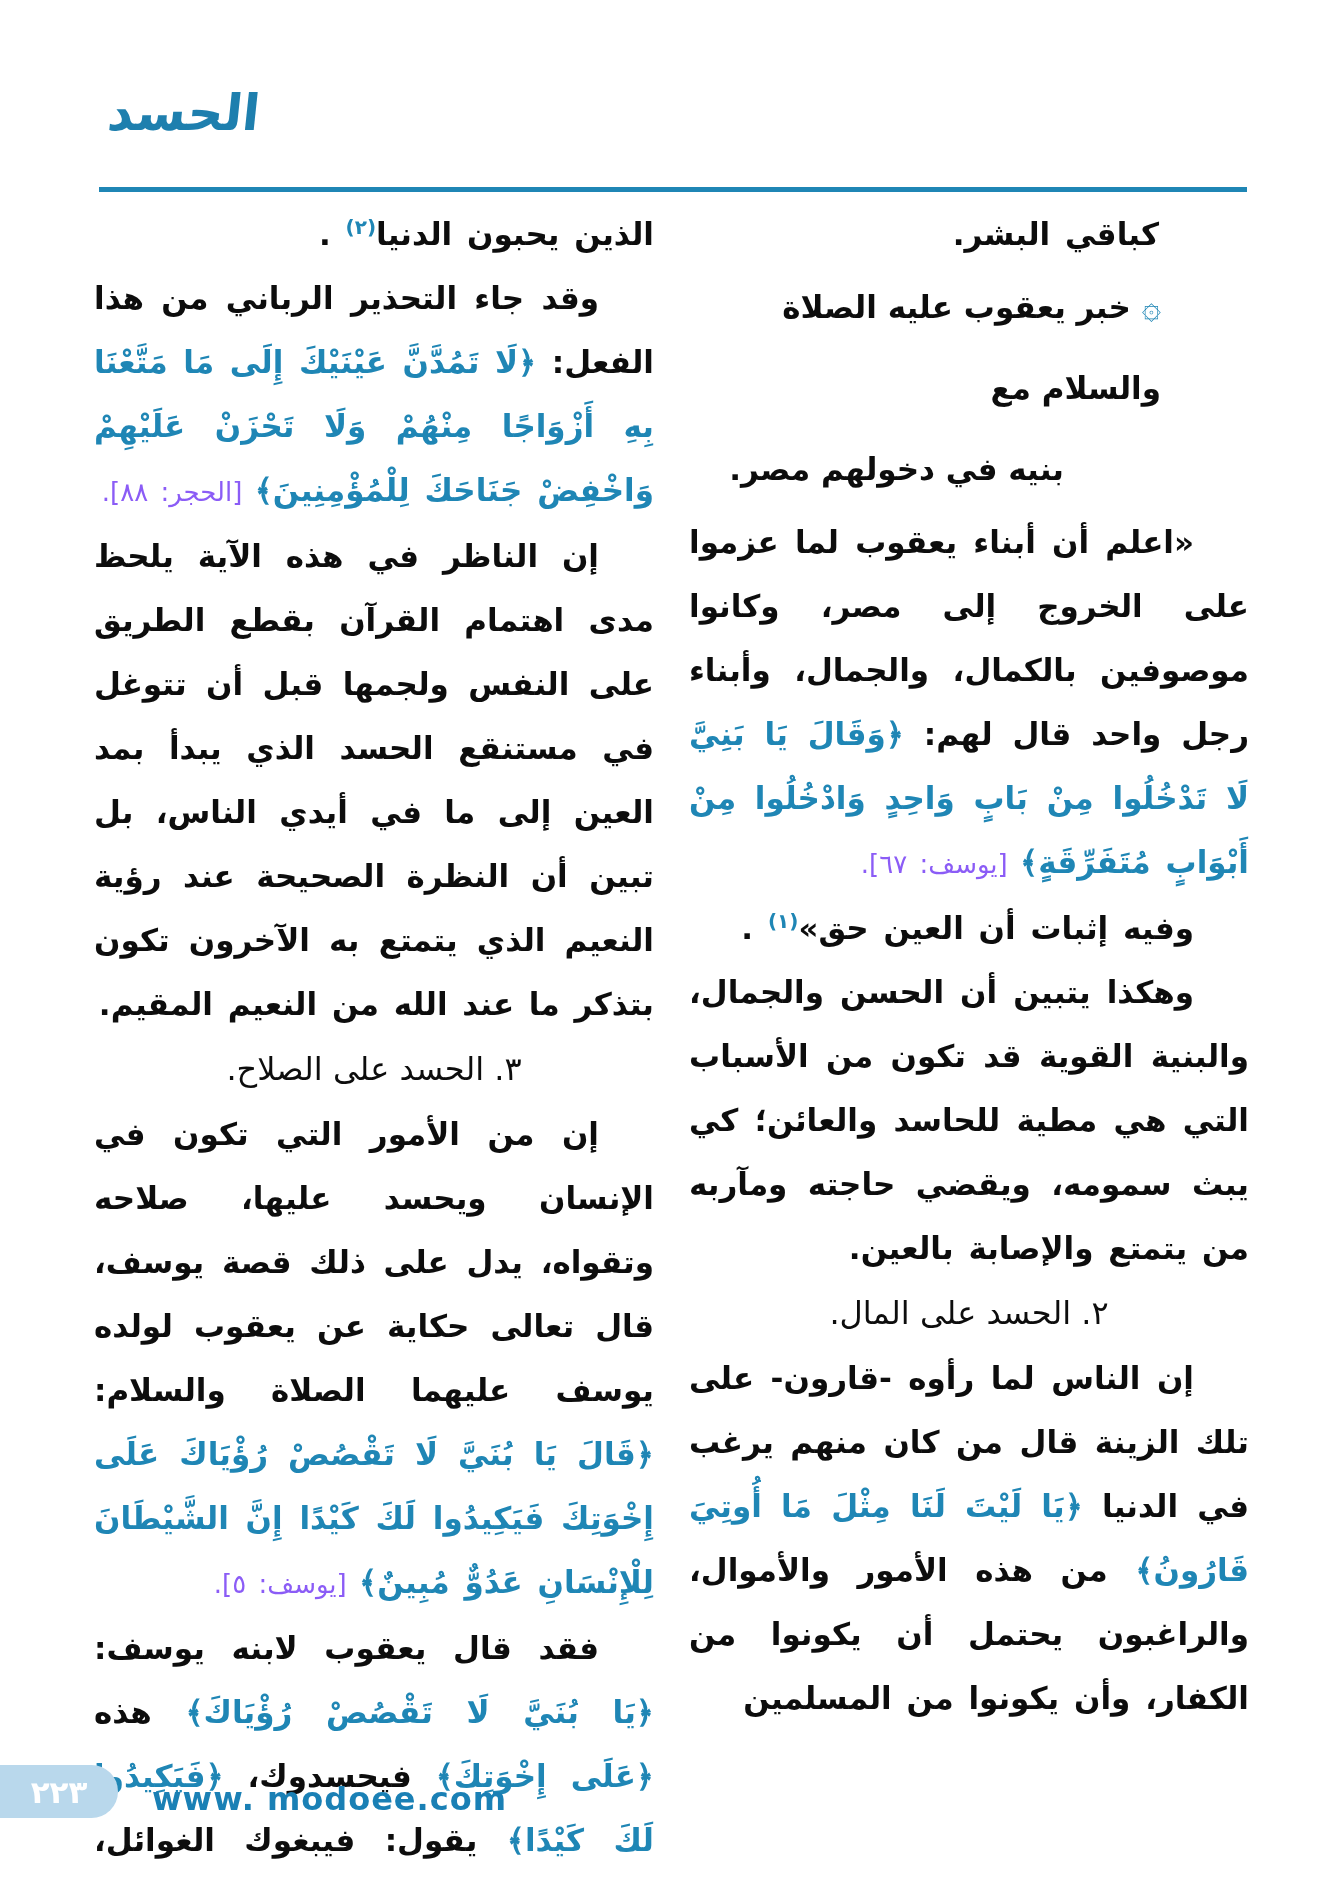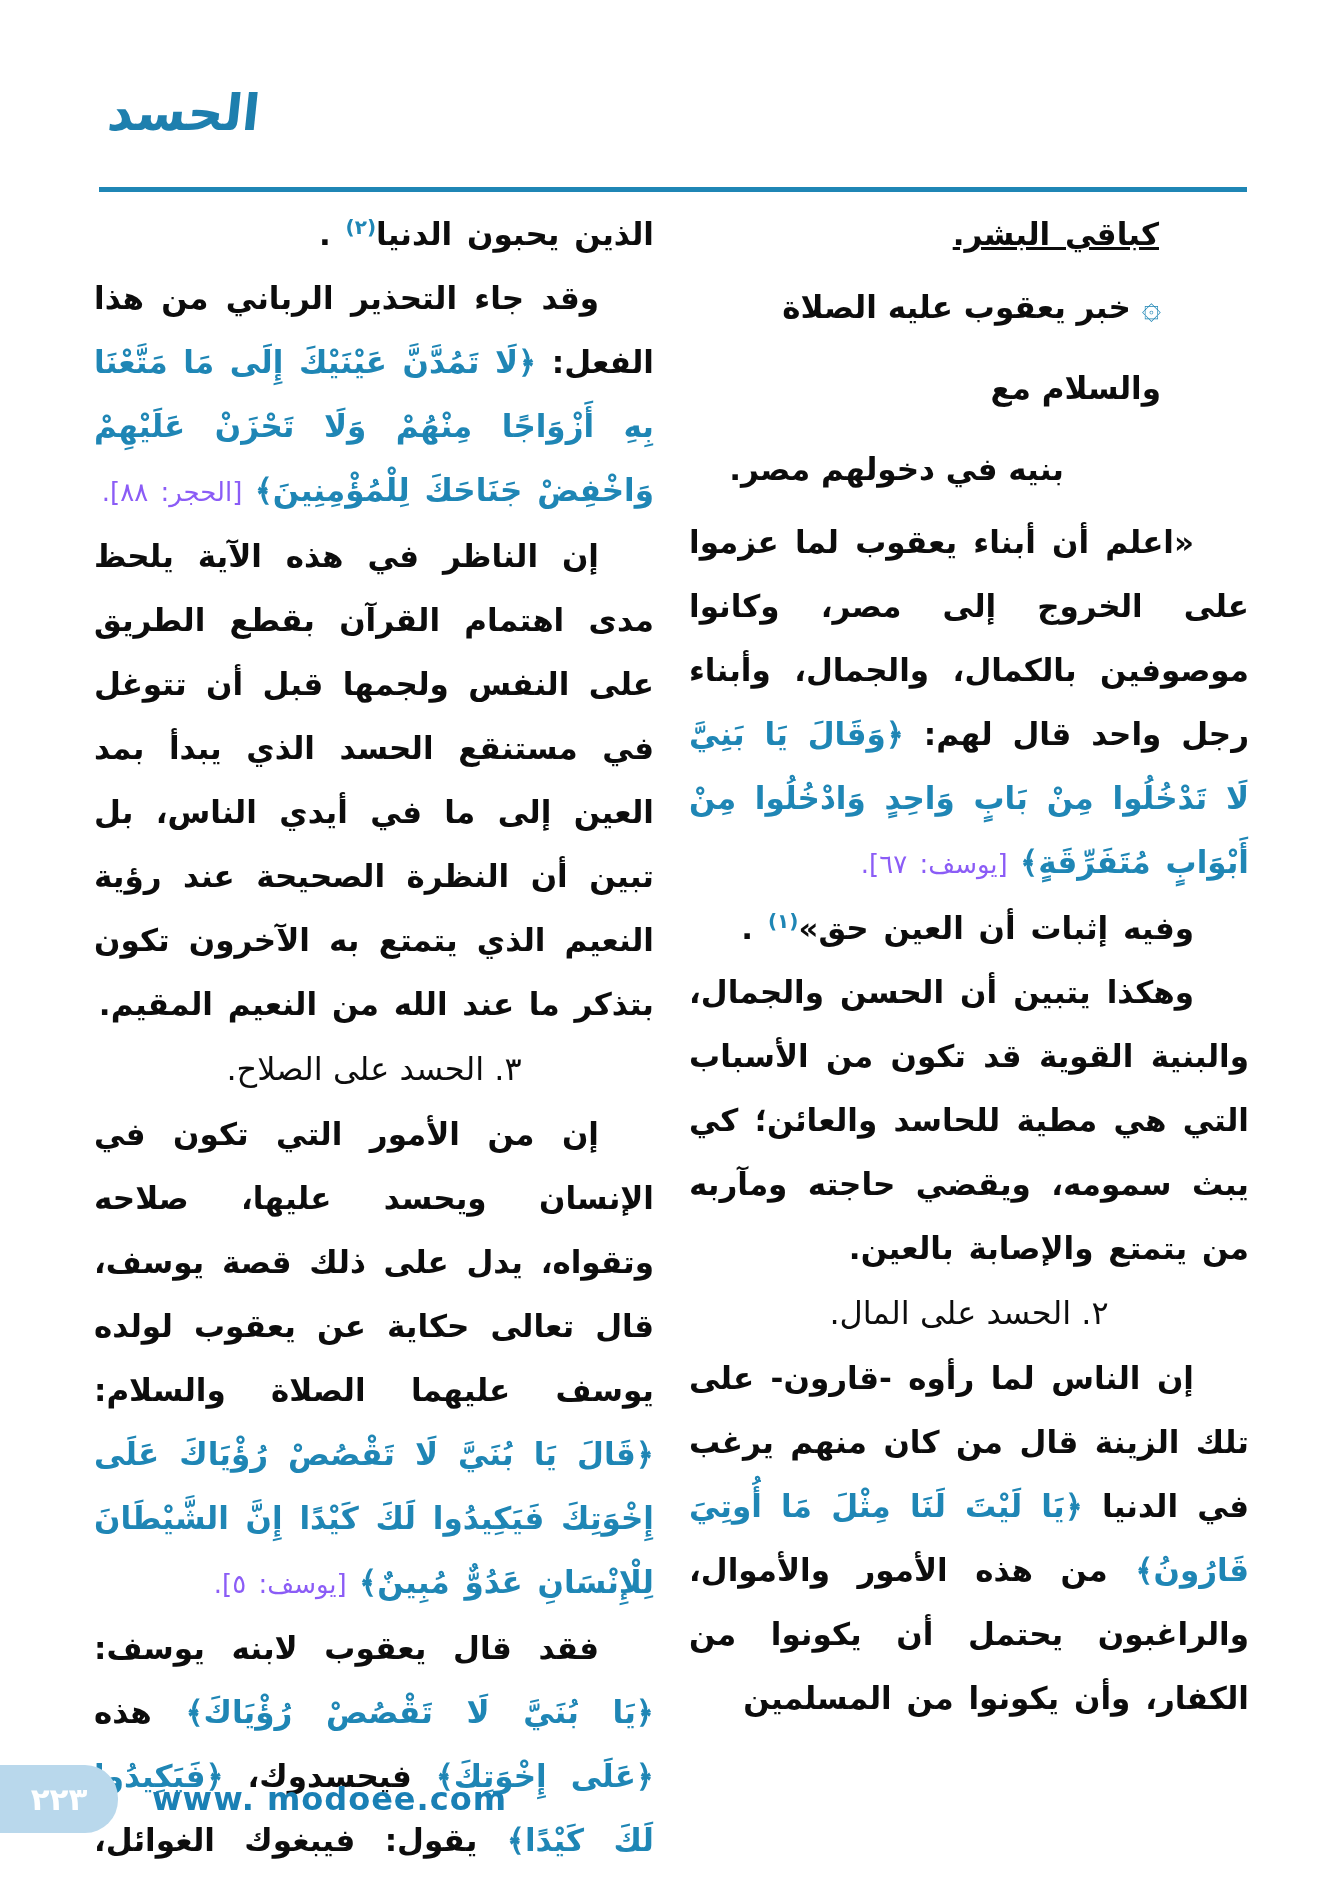--- a/index.html
+++ b/index.html
@@ -42,21 +42,21 @@
   .col-left{left:94px;}
   p.body{
     margin:0;
     font-size:31px;
     font-weight:700;
     line-height:64px;
     text-align:justify;
     text-indent:55px;
     word-spacing:4px;
   }
-  p.body.cont{text-indent:0;padding-right:90px;text-decoration:underline;}
+  p.body.cont{text-indent:0;padding-right:90px;}
   p.body.cont2{text-indent:0;}
   .quran{color:#1f86b5;}
   .ref{font-size:26px;font-weight:400;color:#8b5cf6;}
   .fn-mark{
     color:#1f86b5;
     font-size:20px;
     font-weight:700;
     vertical-align:super;
     line-height:0;
   }
@@ -73,21 +73,21 @@
     margin:0;
     font-size:32px;
     font-weight:400;
     line-height:66px;
     text-align:center;
   }
   
   .page-badge{
     position:absolute;
     left:0; top:1765px;
-    width:118px; height:68px;
+    width:118px; height:53px;
     background:#b9d8ec;
     border-radius:0 33px 33px 0;
     color:#ffffff;
     font-size:31px;
     font-weight:700;
     display:flex;
     align-items:center;
     justify-content:center;
   }
   .site-url{

